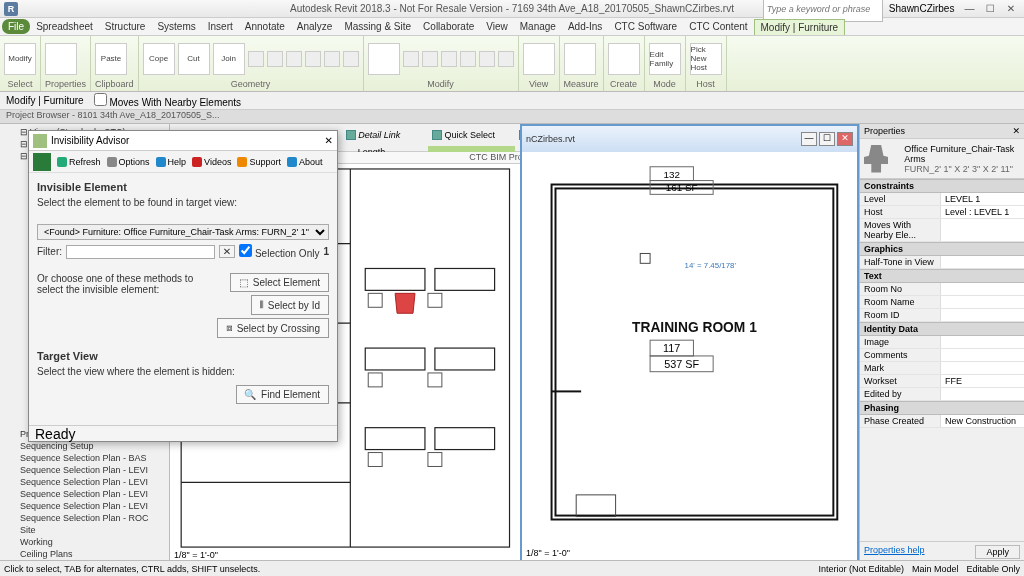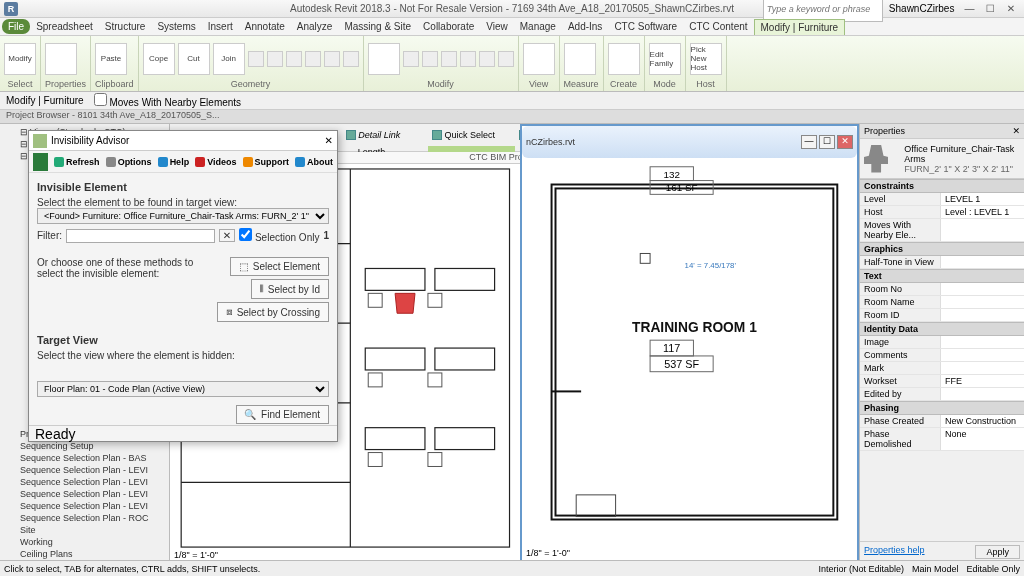--- a/index.html
+++ b/index.html
@@ -29,21 +29,21 @@
 .centercol { flex:1; position:relative; background:#fff; overflow:hidden; }
 .ctcbar { position:absolute; top:0; left:0; right:0; height:28px; background:#f0f0f0; border-bottom:1px solid #ccc; display:flex; flex-wrap:wrap; font-size:9px;}
 .ctcitem { display:flex; align-items:center; padding:1px 4px; gap:2px;}
 .ctcitem .ico { width:10px; height:10px; background:#6a9; border:1px solid #488;}
 .ctcitem .ico.red { background:#c44; border-color:#a22;}
 .ctcitem.hl { background:#b4d88a;}
 .ctcfoot { position:absolute; left:0; right:0; top:28px; height:12px; text-align:center; font-size:9px; background:#f8f8f8; border-bottom:1px solid #ccc; color:#555;}
 .floorplan { position:absolute; top:40px; left:0; right:0; bottom:0; background:#fff;}
 .floorplan svg { width:100%; height:100%;}
 .subwin { position:absolute; top:0; left:350px; right:0; bottom:0; border:2px solid #6699cc; background:#fff;}
-.subwin .swtitle { height:32px; background:linear-gradient(#eaf2fc,#cddff4); display:flex; align-items:center; justify-content:flex-end; padding:12px 4px; font-size:9px;border-radius:6px;}
+.subwin .swtitle { height:26px; background:linear-gradient(#eaf2fc,#cddff4); display:flex; align-items:center; justify-content:flex-end; padding:12px 4px; font-size:9px;}
 .subwin .swtitle .swname { margin-right:auto; color:#333;}
 .subwin .swtitle .wb { width:16px; height:14px; border:1px solid #888; margin-left:2px; text-align:center; font-size:9px; background:#f4f4f4;}
 .subwin .swtitle .wb.cl { background:#d66; color:#fff;}
 .subwin .swbody { position:absolute; top:18px; left:0; right:0; bottom:0; overflow:hidden;}
 .rightcol { width:165px; background:#f0f0f0; border-left:1px solid #bbb; display:flex; flex-direction:column; font-size:9px;}
 .rightcol .hdr { background:#e0e0e0; padding:2px 4px; display:flex; justify-content:space-between; border-bottom:1px solid #ccc;}
 .rightcol .preview { height:40px; display:flex; align-items:center; gap:16px; padding:18px 4px; border-bottom:1px solid #ccc;}
 .rightcol .preview .chair { width:28px; height:28px; background:#888; clip-path:polygon(30% 0,70% 0,80% 40%,100% 45%,100% 70%,70% 70%,70% 100%,30% 100%,30% 70%,0 70%,0 45%,20% 40%);}
 .rightcol .typebar { display:flex; padding:2px; gap:2px;}
 .rightcol .typebar input { flex:1; font-size:9px; border:1px solid #bbb; padding:1px;}
@@ -52,21 +52,21 @@
 .propgrid .grp { background:#d8d8d8; padding:1px 4px; font-weight:bold; border-top:1px solid #bbb; border-bottom:1px solid #bbb;}
 .propgrid .row { display:flex; border-bottom:1px solid #e4e4e4;}
 .propgrid .row .k { width:80px; padding:1px 4px; }
 .propgrid .row .v { flex:1; padding:1px 4px; background:#fff; border-left:1px solid #ddd;}
 .statusbar { position:absolute; bottom:0; left:0; right:0; height:16px; background:#eee; border-top:1px solid #bbb; display:flex; align-items:center; font-size:9px; padding:0 4px; gap:8px;}
 .dialog { position:absolute; top:130px; left:28px; width:310px; height:312px; background:#f4f4f4; border:1px solid #888; box-shadow:2px 2px 8px rgba(0,0,0,.3); display:flex; flex-direction:column;}
 .dialog .dtitle { height:20px; background:#fff; border-bottom:1px solid #ccc; display:flex; align-items:center; padding:0 4px; font-size:10px;}
 .dialog .dtitle .dico { width:14px; height:14px; background:#a0c080; margin-right:4px;}
 .dialog .dtitle .dclose { margin-left:auto; }
 .dialog .dtool { height:22px; display:flex; align-items:center; gap:6px; padding:0 4px; font-size:9px; border-bottom:1px solid #ddd;}
-.dialog .dtool .ti { display:flex; align-items:center; gap:2px;font-weight:bold;}
+.dialog .dtool .ti { display:flex; align-items:center; gap:2px;}
 .dialog .dtool .tic { width:10px; height:10px; border-radius:2px;}
 .dialog .dbody { flex:1; padding:6px 8px; font-size:10px; color:#333; overflow:hidden;}
 .dialog .dbody h4 { font-size:11px; margin:2px 0 4px;}
 .dialog select, .dialog input[type=text] { font-size:9px; border:1px solid #aaa; padding:1px 2px;}
 .dialog .btn { border:1px solid #999; background:#f8f8f8; padding:3px 8px; font-size:10px; display:flex; align-items:center; gap:4px; cursor:pointer;}
 .dialog .btngrp { display:flex; flex-direction:column; gap:3px; align-items:flex-end;}
 .dialog .dstatus { height:16px; border-top:1px solid #ccc; padding:0 6px; font-size:14px; display:flex; align-items:center;}
 .propgrid::-webkit-scrollbar, .browser-items::-webkit-scrollbar { width:10px;}
 </style>
 </head>
@@ -441,24 +441,20 @@
         </div>
         <div class="row">
           <div class="k">Edited by</div>
           <div class="v"></div>
         </div>
         <div class="grp">Phasing</div>
         <div class="row">
           <div class="k">Phase Created</div>
           <div class="v">New Construction</div>
         </div>
-        <div class="row">
-          <div class="k">Phase Demolished</div>
-          <div class="v">None</div>
-        </div>
       </div>
     <div style="display:flex; justify-content:space-between; padding:3px 4px; border-top:1px solid #ccc;">
       <a href="#" style="color:#06c;">Properties help</a>
       <button style="font-size:9px; padding:1px 10px; border:1px solid #bbb; background:#f0f0f0;">Apply</button>
     </div>
   </div>
 </div>
 
 <div class="statusbar">
   <span>Click to select, TAB for alternates, CTRL adds, SHIFT unselects.</span>
@@ -477,21 +473,21 @@
       <div style="width: 18px; height: 18px; background: rgb(42, 122, 58);"></div>
       <span class="ti"><span class="tic" style="background: rgb(34, 170, 119);"></span> Refresh</span>
       <span class="ti"><span class="tic" style="background: rgb(136, 136, 136);"></span> Options</span>
       <span class="ti"><span class="tic" style="background: rgb(34, 136, 204);"></span> Help</span>
       <span class="ti"><span class="tic" style="background: rgb(204, 34, 34);"></span> Videos</span>
       <span class="ti"><span class="tic" style="background: rgb(238, 136, 0);"></span> Support</span>
       <span class="ti"><span class="tic" style="background: rgb(34, 136, 204);"></span> About</span>
     </div>
   <div class="dbody">
     <h4>Invisible Element</h4>
-    <div style="margin-bottom:0;">Select the element to be found in target view:</div>
+    <div style="margin-bottom:16px;">Select the element to be found in target view:</div>
     <select style="width:100%;"><option>&lt;Found&gt; Furniture: Office Furniture_Chair-Task Arms: FURN_2' 1" X 2' 3" X 2' 11" [ID: 374903, L</option></select>
     <div style="display:flex; align-items:center; gap:4px; margin-top:4px;">
       <span>Filter:</span>
       <input type="text" style="flex: 1 1 0%;">
       <span style="border:1px solid #aaa; padding:0 3px;">✕</span>
       <label><input type="checkbox" checked="" style=""> <span>Selection Only</span></label>
       <span style="margin-left:auto; font-weight:bold;">1</span>
     </div>
     <div style="display:flex; margin-top:14px; gap:8px;">
       <div style="flex:1;">Or choose one of these methods to select the invisible element:</div>
@@ -505,21 +501,20 @@
             <span>Select by Id</span>
           </div>
         <div class="btn">
             <span>⧈</span>
             <span>Select by Crossing</span>
           </div>
       </div>
     </div>
     <h4 style="margin-top:12px;">Target View</h4>
     <div>Select the view where the element is hidden:</div>
-    <select style="width:100%; margin-top:20px;"><option>Floor Plan: 01 - Code Plan (Active View)</option></select>
     <div style="display:flex; justify-content:flex-end; margin-top:8px;">
       <div class="btn">
           <span>🔍</span>
           <span>Find Element</span>
         </div>
     </div>
   </div>
   <div class="dstatus">Ready</div>
 </div>
 

